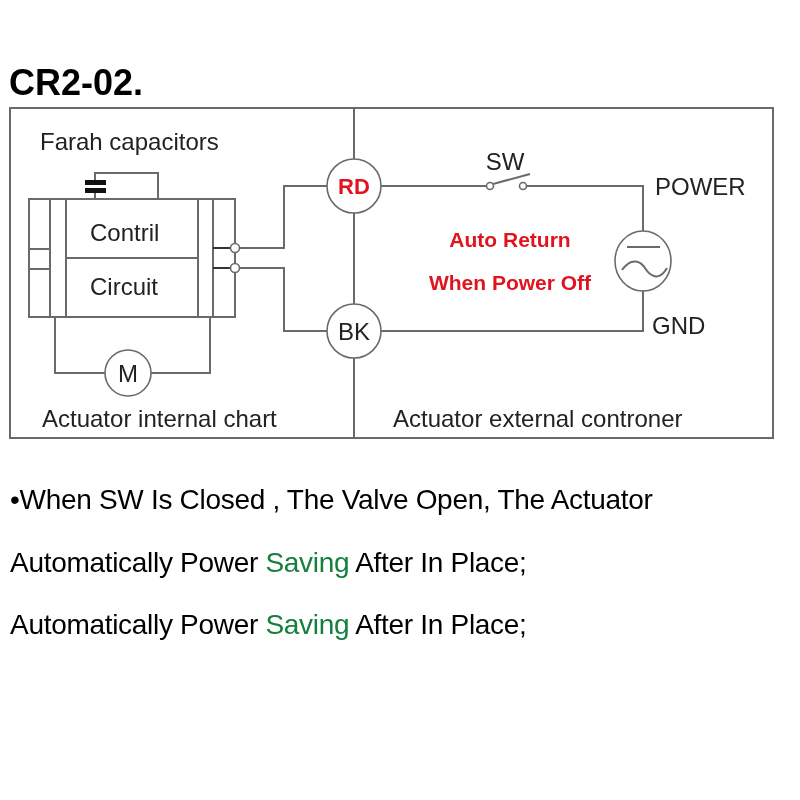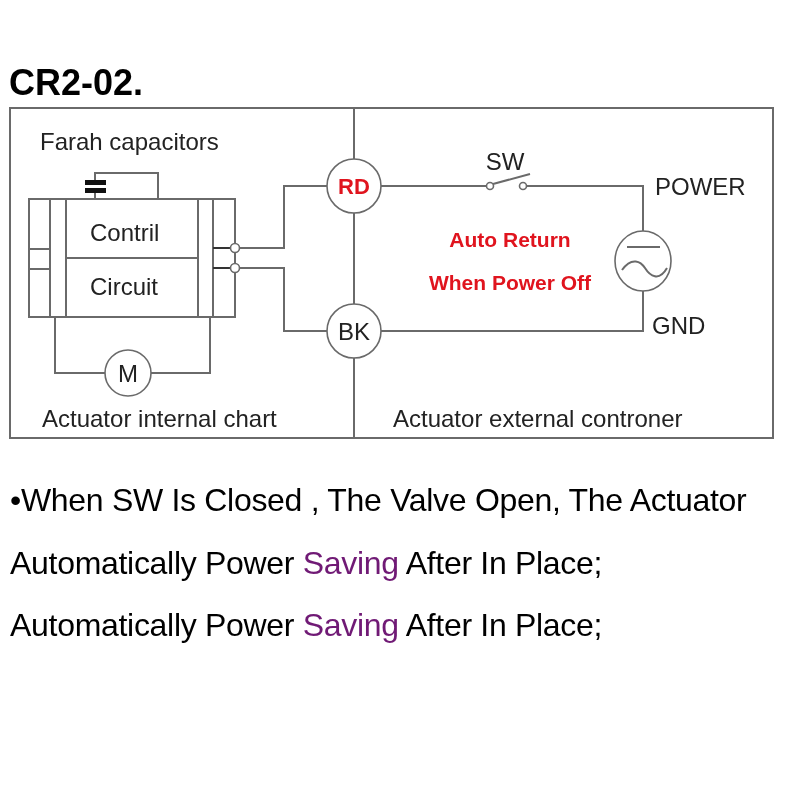--- a/index.html
+++ b/index.html
@@ -3,23 +3,23 @@
 <meta charset="utf-8">
 <style>
   html, body { margin:0; padding:0; background:#ffffff; }
   body { width:800px; height:800px; position:relative; overflow:hidden; font-family:"Liberation Sans", sans-serif; }
   #diagram { position:absolute; left:0; top:0; }
   .title { font-family:"Liberation Sans", sans-serif; font-weight:bold; font-size:36px; fill:#000; }
   .lbl { font-family:"Liberation Sans", sans-serif; font-size:24px; fill:#222; }
   .red-bold { font-family:"Liberation Sans", sans-serif; font-weight:bold; fill:#e0141e; }
   .wire { stroke:#6a6a6a; stroke-width:2; fill:none; }
   .node { stroke:#6a6a6a; stroke-width:1.6; fill:#fff; }
-  .notes { position:absolute; left:10px; top:478px; width:790px; font-family:"Liberation Sans", sans-serif; font-size:32px; color:#000; }
+  .notes { position:absolute; left:10px; top:478px; width:790px; font-family:"Liberation Sans", sans-serif; font-size:28px; color:#000; }
   .note-line { height:62.5px; line-height:44px; white-space:nowrap; letter-spacing:-0.3px; }
-  .hl { color:#701a75; }
+  .hl { color:#15803d; }
 </style>
 </head>
 <body>
 
 <svg id="diagram" width="800" height="470" viewBox="0 0 800 470">
 
   <text class="title" x="9" y="95">CR2-02.</text>
 
   <rect x="10" y="108" width="763" height="330" fill="none" stroke="#6a6a6a" stroke-width="2"></rect>
   <line x1="354" y1="108" x2="354" y2="438" stroke="#6a6a6a" stroke-width="2"></line>

